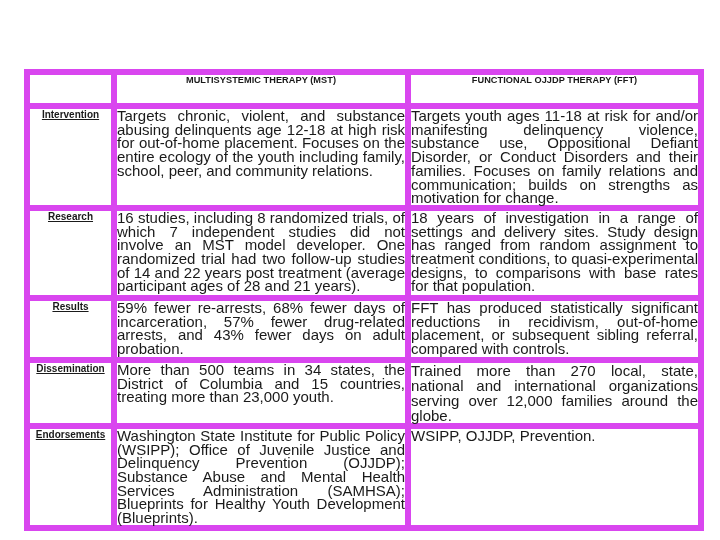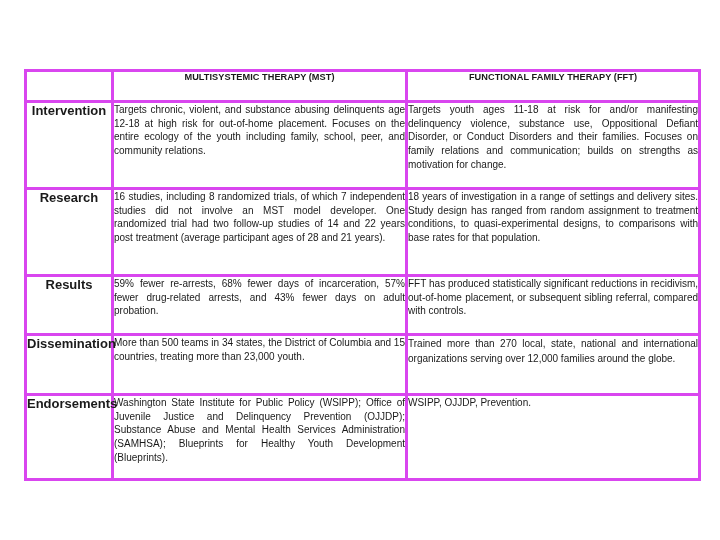--- a/index.html
+++ b/index.html
@@ -22,21 +22,21 @@
   }
   table.comparison {
     position: absolute;
     left: 24px;
     top: 69px;
     border-collapse: collapse;
     table-layout: fixed;
     width: 674px;
   }
   table.comparison td, table.comparison th {
-    border: 3px solid #d946ef;
+    border: 6px solid #d946ef;
     vertical-align: top;
     padding: 0;
   }
   col.c-label { width: 87px; }
   col.c-mst { width: 294px; }
   col.c-fft { width: 293px; }
 
   th.blank-corner {
     border-top: none;
     border-left: none;
@@ -44,27 +44,28 @@
   }
   th.col-header {
     height: 28px;
     font-size: 9.2px;
     font-weight: bold;
     text-align: center;
     vertical-align: middle;
     letter-spacing: 0.05px;
   }
   td.row-label {
-    font-size: 13px;
+    font-size: 10px;
     font-weight: bold;
     text-align: center;
     vertical-align: middle;
+    text-decoration: underline;
   }
   td.cell {
-    font-size: 10px;
+    font-size: 15px;
     line-height: 13.7px;
     text-align: justify;
     padding: 7px 6px 4px 6px;
   }
   td.cell .last {
     text-align-last: left;
   }
   tr.r-intervention td { height: 84px; }
   tr.r-research td { height: 84px; }
   tr.r-results td { height: 56px; }
@@ -87,21 +88,21 @@
   <table class="comparison">
     <colgroup>
       <col class="c-label">
       <col class="c-mst">
       <col class="c-fft">
     </colgroup>
     <thead>
       <tr>
         <th class="blank-corner"></th>
         <th class="col-header">MULTISYSTEMIC THERAPY (MST)</th>
-        <th class="col-header">FUNCTIONAL FAMILY THERAPY (FFT)</th>
+        <th class="col-header">FUNCTIONAL OJJDP THERAPY (FFT)</th>
       </tr>
     </thead>
     <tbody>
       <tr class="r-intervention">
         <td class="row-label">Intervention</td>
         <td class="cell mst">
             <div class="last">Targets chronic, violent, and substance abusing delinquents age 12-18 at high risk for out-of-home placement. Focuses on the entire ecology of the youth including family, school, peer, and community relations.</div>
           </td>
         <td class="cell fft">
             <div class="last">Targets youth ages 11-18 at risk for and/or manifesting delinquency violence, substance use, Oppositional Defiant Disorder, or Conduct Disorders and their families. Focuses on family relations and communication; builds on strengths as motivation for change.</div>

